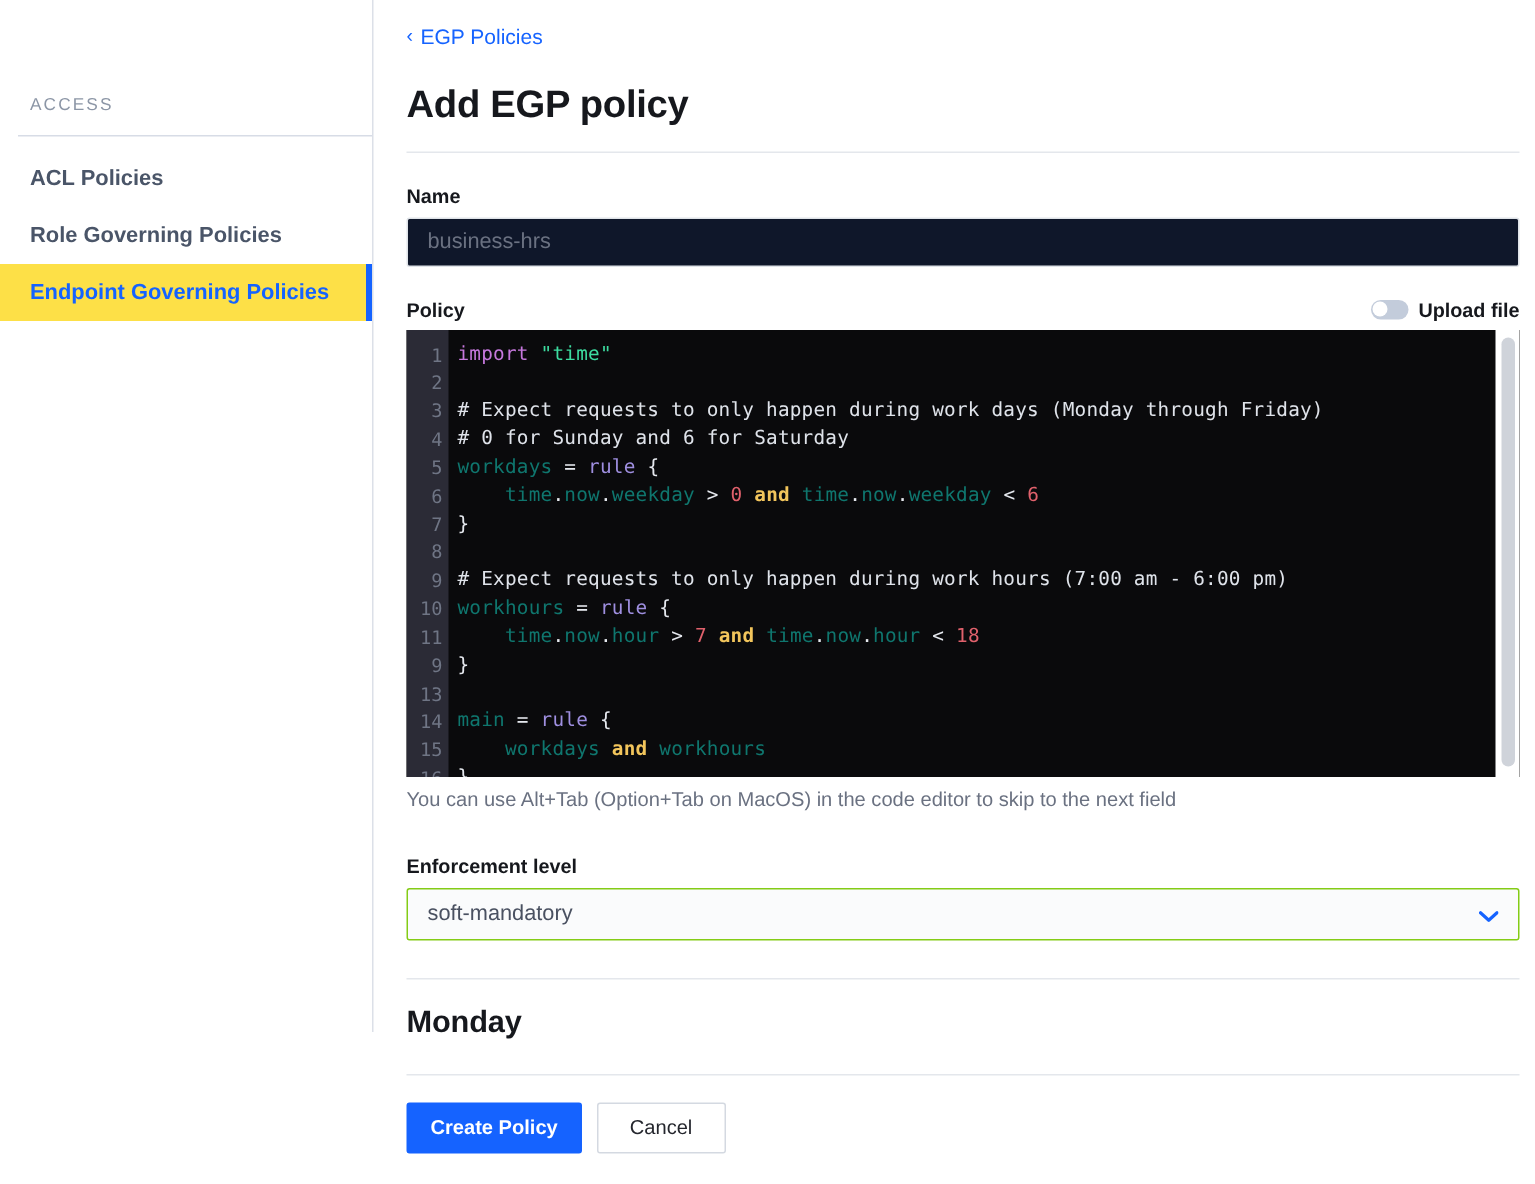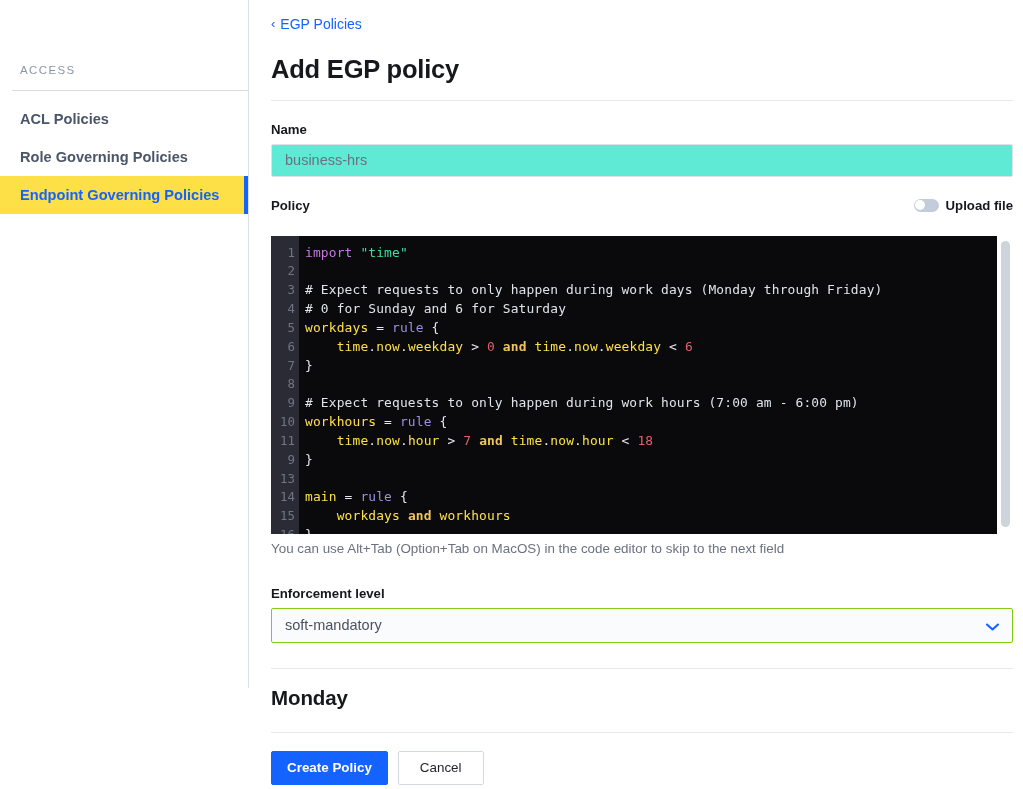--- a/index.html
+++ b/index.html
@@ -99,35 +99,35 @@
     font-weight: 700;
     color: #16181d;
     margin: 21px 0 7px 0;
   }
 
   .text-input {
     width: 742px;
     height: 33px;
     border: 1px solid #dfe3e8;
     border-radius: 2px;
-    background: #5eead4;
+    background: #0f172a;
     font-size: 14.5px;
     color: #6a7181;
     padding: 0 13px;
     font-family: "Liberation Sans", sans-serif;
     outline: none;
   }
   .text-input::placeholder { color: #6a7181; }
 
   .policy-row {
     width: 742px;
     display: flex;
     align-items: flex-end;
     justify-content: space-between;
-    margin: 21px 0 23px 0;
+    margin: 21px 0 6px 0;
   }
   .policy-row .field-label { margin: 0; }
   .upload-wrap { display: flex; align-items: center; gap: 7px; cursor: pointer; }
   .toggle {
     width: 25px; height: 13px;
     border-radius: 7px;
     background: #c3ccdb;
     position: relative;
     display: inline-block;
   }
@@ -173,21 +173,21 @@
     font-family: "DejaVu Sans Mono", monospace;
     font-size: 12.9px;
     line-height: 18.85px;
     color: #e6e9ef;
     white-space: pre;
     letter-spacing: 0.15px;
   }
   .kw  { color: #c678dd; }
   .str { color: #3ddca0; }
   .com { color: #dfe3ea; }
-  .var { color: #fde047; }
+  .var { color: #0f766e; }
   .fn  { color: #9f8fe0; }
   .num { color: #e0616c; }
   .op  { color: #e6e9ef; }
   .and { color: #f2c55c; font-weight: 700; }
 
   .editor-scroll {
     position: absolute;
     right: 0; top: 0;
     width: 16px; height: 298px;
     background: #ffffff;

